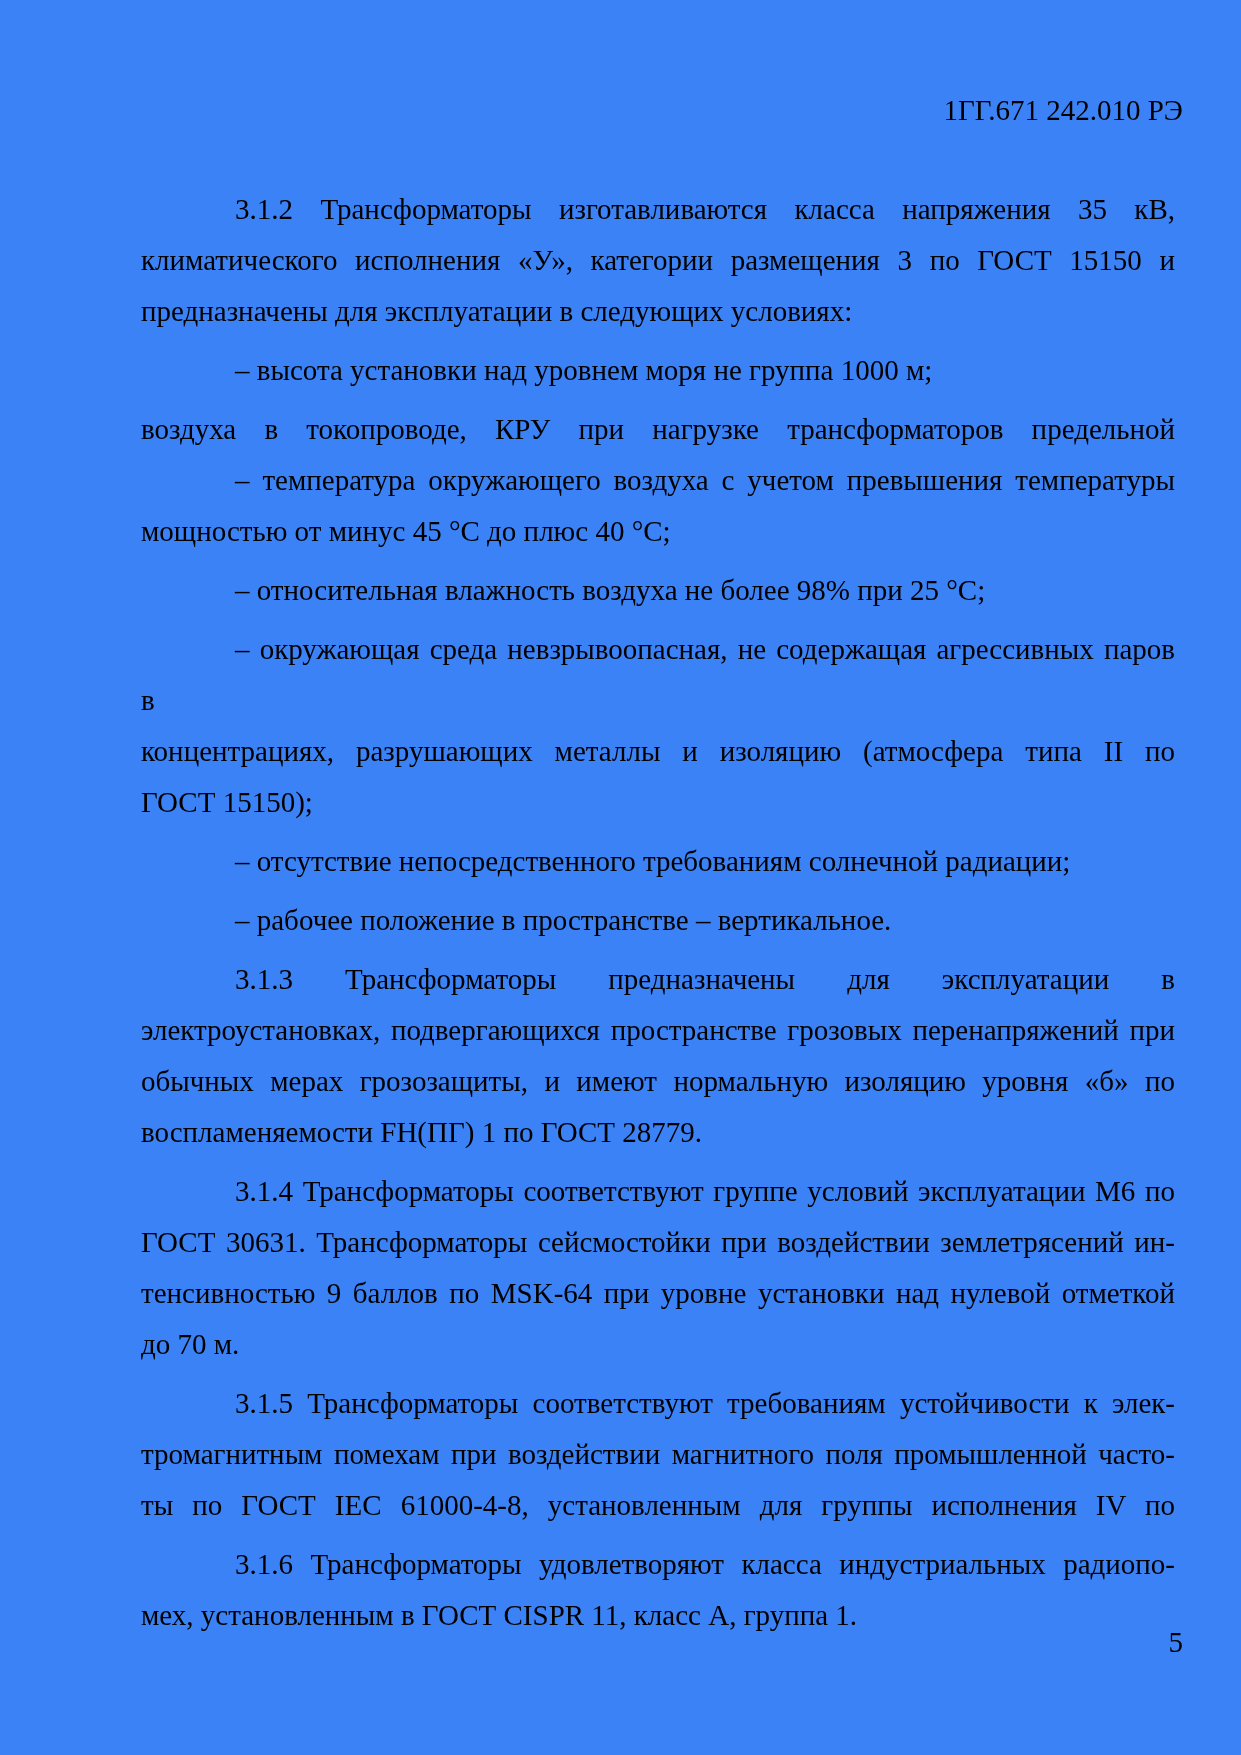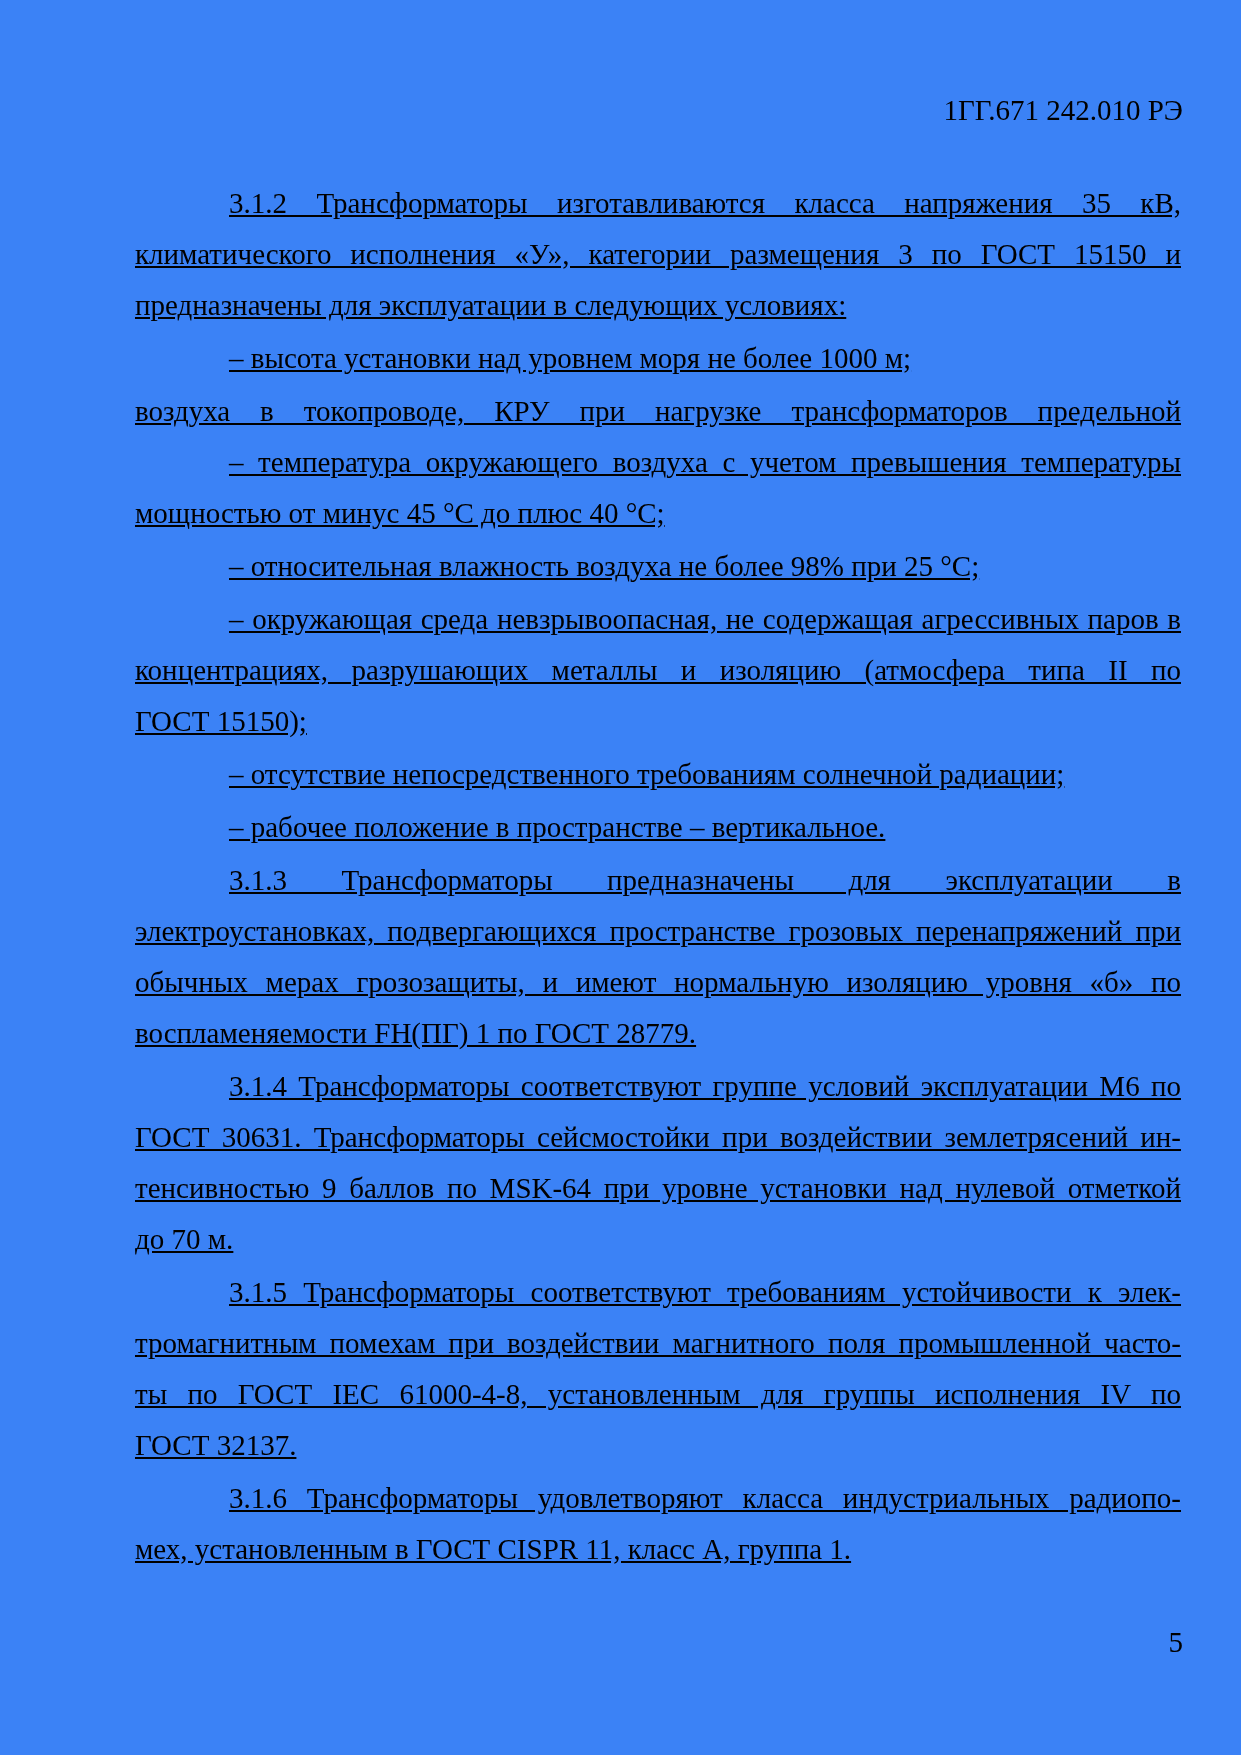--- a/index.html
+++ b/index.html
@@ -26,21 +26,21 @@
     white-space: nowrap;
   }
   .doc-body {
     position: absolute;
     top: 176px;
     left: 133px;
     right: 58px;
     font-size: 29px;
     line-height: 51px;
   }
-  .paragraph { margin: 2px; text-decoration: underline; }
+  .paragraph { margin: 8px; }
   .line {
     text-align: justify;
     text-align-last: justify;
     -moz-text-align-last: justify;
   }
   .line.first { text-indent: 94px; }
   .line.last {
     text-align-last: left;
     -moz-text-align-last: left;
   }
@@ -60,21 +60,21 @@
 <div class="page">
   <div class="doc-header">1ГГ.671 242.010 РЭ</div>
 
   <div class="doc-body">
       <div class="paragraph">
         <div class="line first">3.1.2 Трансформаторы изготавливаются класса напряжения 35 кВ,</div>
         <div class="line">климатического исполнения «У», категории размещения 3 по ГОСТ 15150 и</div>
         <div class="line last">предназначены для эксплуатации в следующих условиях:</div>
       </div>
       <div class="paragraph">
-        <div class="line first last">– высота установки над уровнем моря не более 1000 м;</div>
+        <div class="line first last">– высота установки над уровнем моря не группа 1000 м;</div>
       </div>
       <div class="paragraph">
         <div class="line">воздуха в токопроводе, КРУ при нагрузке трансформаторов предельной</div>
         <div class="line first">– температура окружающего воздуха с учетом превышения температуры</div>
         <div class="line last">мощностью от минус 45 °С до плюс 40 °С;</div>
       </div>
       <div class="paragraph">
         <div class="line first last">– относительная влажность воздуха не более 98% при 25 °С;</div>
       </div>
       <div class="paragraph">
@@ -97,21 +97,20 @@
       <div class="paragraph">
         <div class="line first">3.1.4 Трансформаторы соответствуют группе условий эксплуатации М6 по</div>
         <div class="line">ГОСТ 30631. Трансформаторы сейсмостойки при воздействии землетрясений ин-</div>
         <div class="line">тенсивностью 9 баллов по MSK-64 при уровне установки над нулевой отметкой</div>
         <div class="line last">до 70 м.</div>
       </div>
       <div class="paragraph">
         <div class="line first">3.1.5 Трансформаторы соответствуют требованиям устойчивости к элек-</div>
         <div class="line">тромагнитным помехам при воздействии магнитного поля промышленной часто-</div>
         <div class="line">ты по ГОСТ IEC 61000-4-8, установленным для группы исполнения IV по</div>
-        <div class="line last">ГОСТ 32137.</div>
       </div>
       <div class="paragraph">
         <div class="line first">3.1.6 Трансформаторы удовлетворяют класса индустриальных радиопо-</div>
         <div class="line last">мех, установленным в ГОСТ CISPR 11, класс А, группа 1.</div>
       </div>
     </div>
 
   <div class="doc-footer">5</div>
 </div>
 

